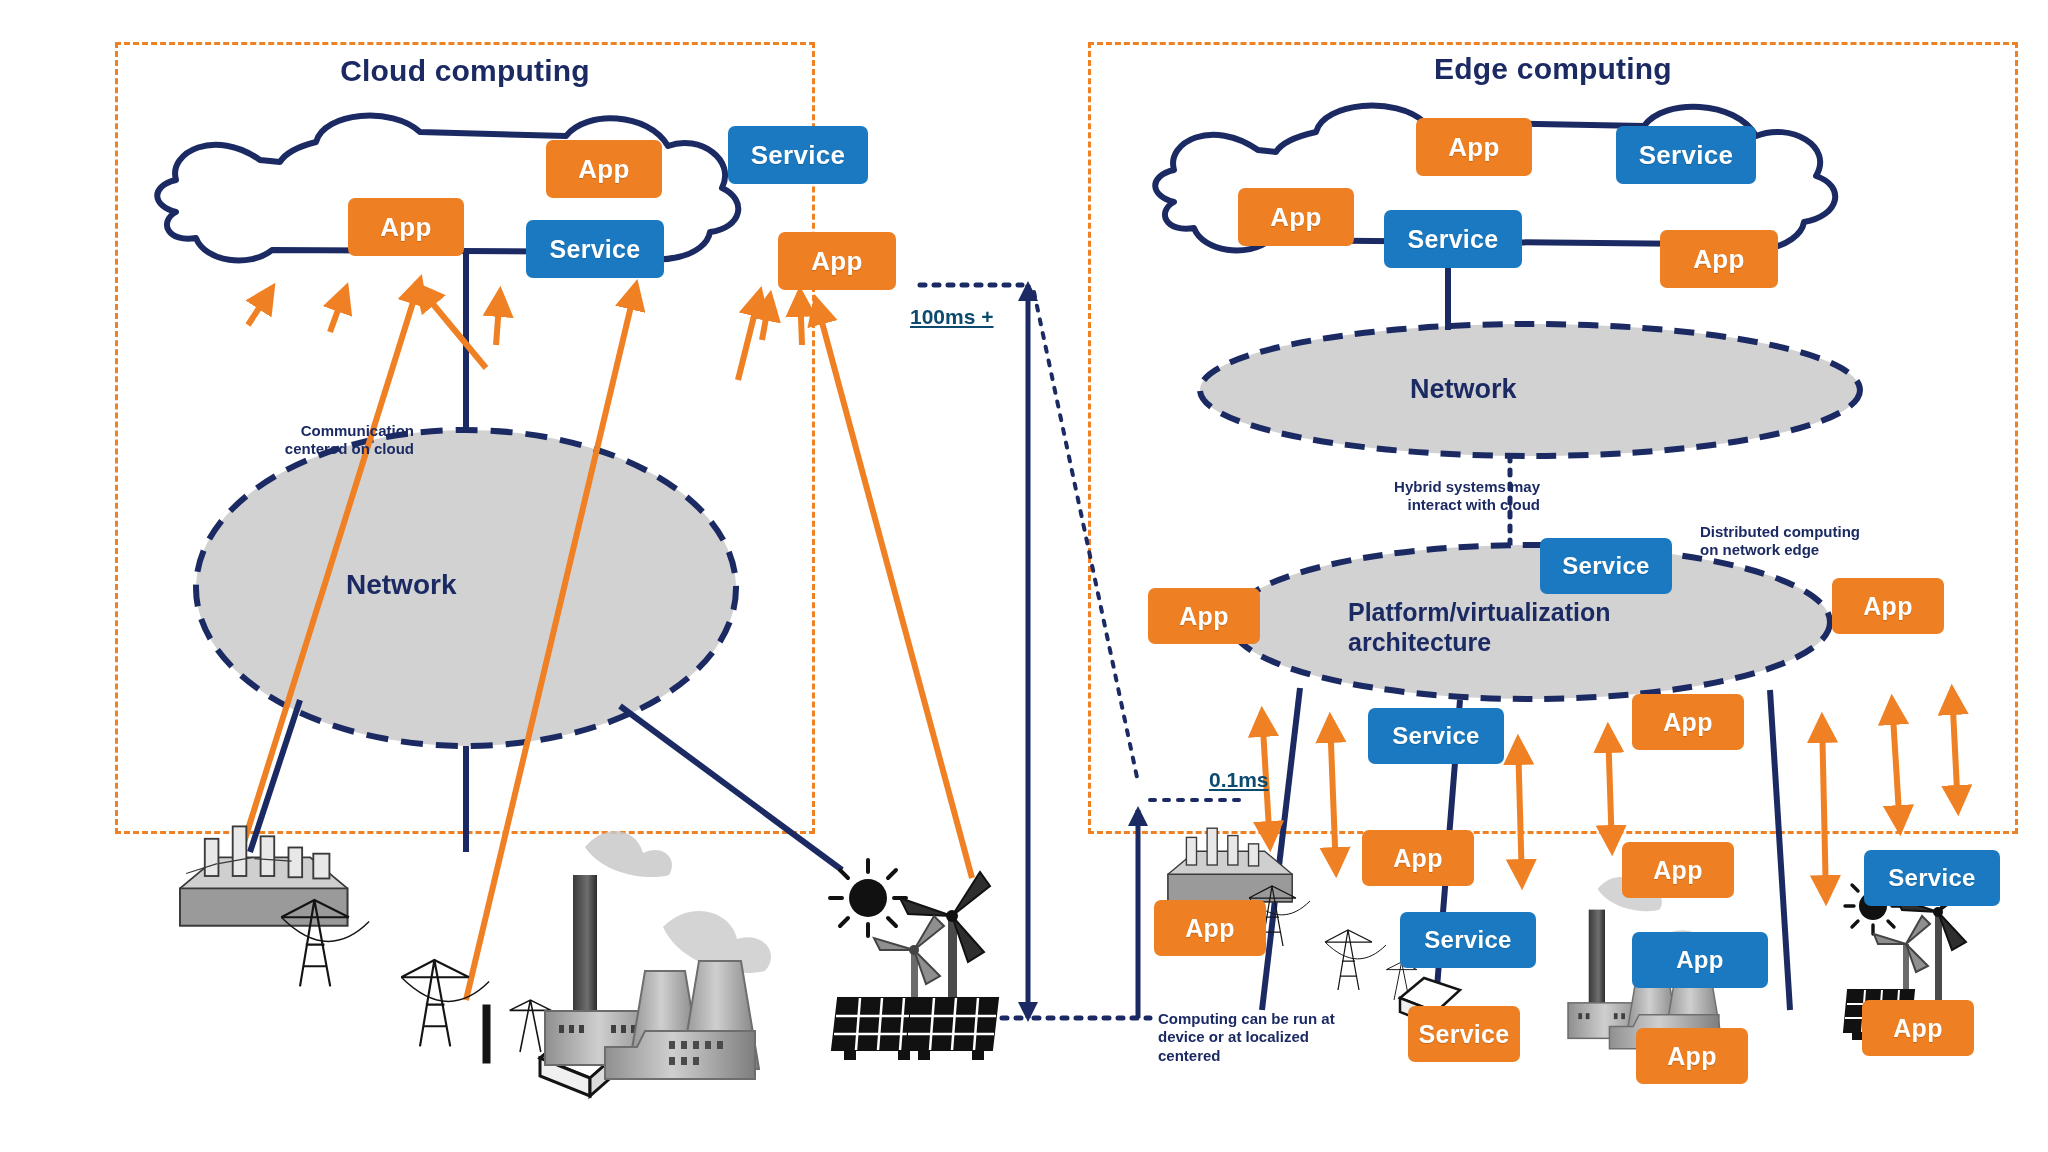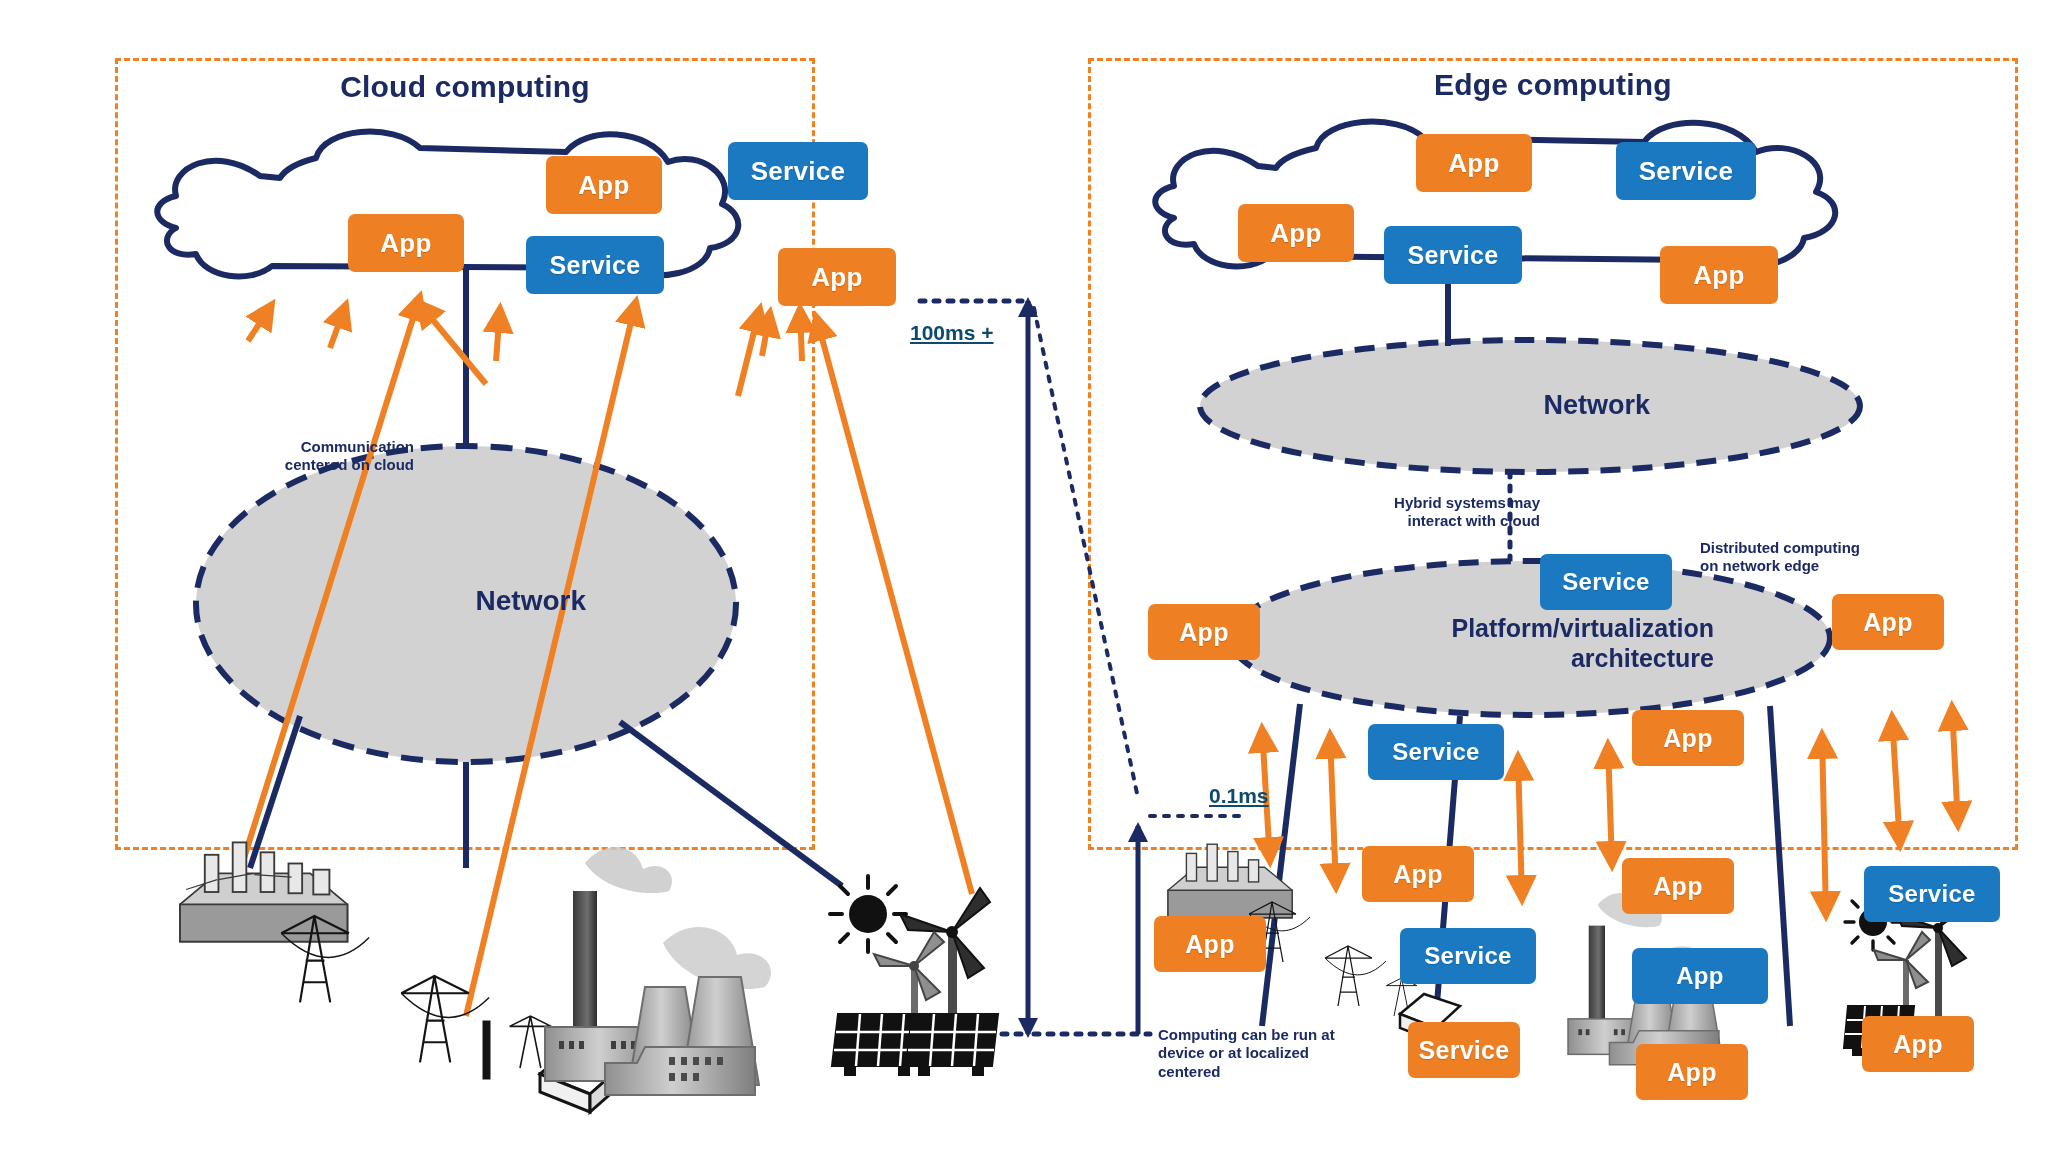--- a/index.html
+++ b/index.html
@@ -1,19 +1,19 @@
 <!DOCTYPE html>
 <html><head>
 <meta charset="utf-8">
 <style>
   html,body{margin:0;padding:0;background:#ffffff;}
   body{width:2048px;height:1152px;position:relative;overflow:hidden;
        font-family:"Liberation Sans",sans-serif;}
 
-  .canvas{position:absolute;inset:0;margin-top:16px;}
+  .canvas{position:absolute;inset:0;}
 
   
   .panel{position:absolute;border:3px dashed #ef8023;box-sizing:border-box;background:#fff;}
   #panel-cloud{left:115px;top:42px;width:700px;height:792px;}
   #panel-edge{left:1088px;top:42px;width:930px;height:792px;}
 
   
   .section-title{position:absolute;color:#1b2a63;font-weight:bold;
       font-size:30px;letter-spacing:.2px;white-space:nowrap;text-align:center;}
   #title-cloud{left:115px;top:54px;width:700px;}
@@ -29,21 +29,21 @@
         text-shadow:0 1px 1px rgba(0,0,0,.18);letter-spacing:.3px;}
   .chip.app{background:#ee7f22;}
   .chip.svc{background:#1a79c0;}
 
   
   .note{position:absolute;color:#1b2a63;font-weight:bold;font-size:15px;
         line-height:1.22;white-space:pre-line;}
   .lat{position:absolute;color:#0c4a6e;font-weight:bold;font-size:21px;white-space:nowrap;text-decoration:underline;}
 
   
-  .ell-label{position:absolute;color:#1b2a63;font-weight:bold;text-align:right;
+  .ell-label{position:absolute;color:#1b2a63;font-weight:bold;text-align:left;
              line-height:1.18;}
 </style>
 </head>
 <body>
 
 <div class="canvas">
 
   <div class="panel" id="panel-cloud"></div>
   <div class="panel" id="panel-edge"></div>
 

